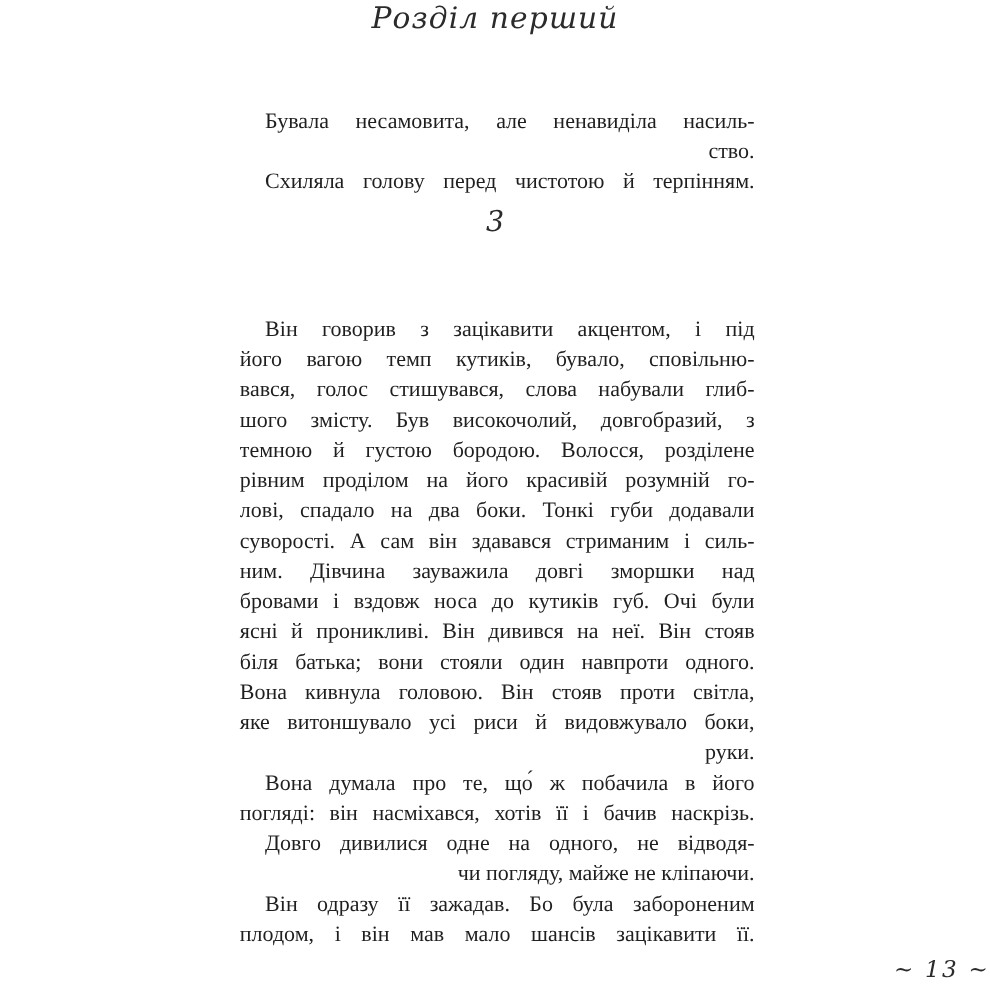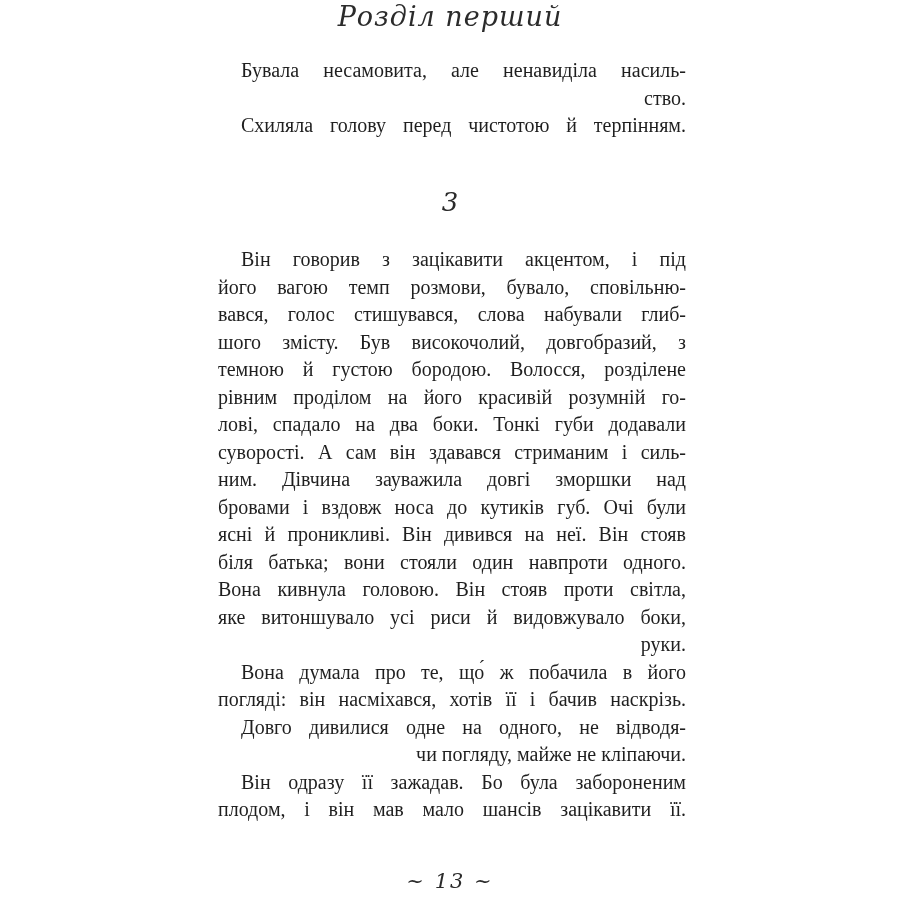--- a/index.html
+++ b/index.html
@@ -30,20 +30,21 @@
     color: #2b2b2b;
     letter-spacing: 1px;
   }
   .text-block {
     position: absolute;
     left: 218px;
     width: 468px;
     font-size: 20px;
     line-height: 27.5px;
     color: #1f1f1f;
+    margin-top: 40px;
   }
   .intro-block { top: 57px; }
   .body-block  { top: 246px; }
   .line {
     text-align: right;
     white-space: normal;
     overflow: visible;
   }
   .line.indent { padding-left: 23px; }
   .line.just {
@@ -60,21 +61,21 @@
     font-style: italic;
     font-size: 26px;
     line-height: 32px;
     color: #2b2b2b;
   }
   .page-number {
     position: absolute;
     top: 868px;
     left: 0;
     width: 900px;
-    text-align: center;
+    text-align: right;
     font-family: "DejaVu Serif", serif;
     font-style: italic;
     font-size: 21px;
     line-height: 26px;
     color: #2b2b2b;
     letter-spacing: 2px;
   }
 </style>
 </head>
 <body>
@@ -86,21 +87,21 @@
   <div class="text-block intro-block">
       <div class="line indent just">Бувала несамовита, але ненавиділа насиль-</div>
       <div class="line">ство.</div>
       <div class="line indent just">Схиляла голову перед чистотою й терпінням.</div>
     </div>
 
   <div class="section-number">3</div>
 
   <div class="text-block body-block">
       <div class="line indent just">Він говорив з зацікавити акцентом, і під</div>
-      <div class="line just">його вагою темп розмови, бувало, сповільню-</div>
+      <div class="line just">його вагою темп кутиків, бувало, сповільню-</div>
       <div class="line just">вався, голос стишувався, слова набували глиб-</div>
       <div class="line just">шого змісту. Був високочолий, довгобразий, з</div>
       <div class="line just">темною й густою бородою. Волосся, розділене</div>
       <div class="line just">рівним проділом на його красивій розумній го-</div>
       <div class="line just">лові, спадало на два боки. Тонкі губи додавали</div>
       <div class="line just">суворості. А сам він здавався стриманим і силь-</div>
       <div class="line just">ним. Дівчина зауважила довгі зморшки над</div>
       <div class="line just">бровами і вздовж носа до кутиків губ. Очі були</div>
       <div class="line just">ясні й проникливі. Він дивився на неї. Він стояв</div>
       <div class="line just">біля батька; вони стояли один навпроти одного.</div>

